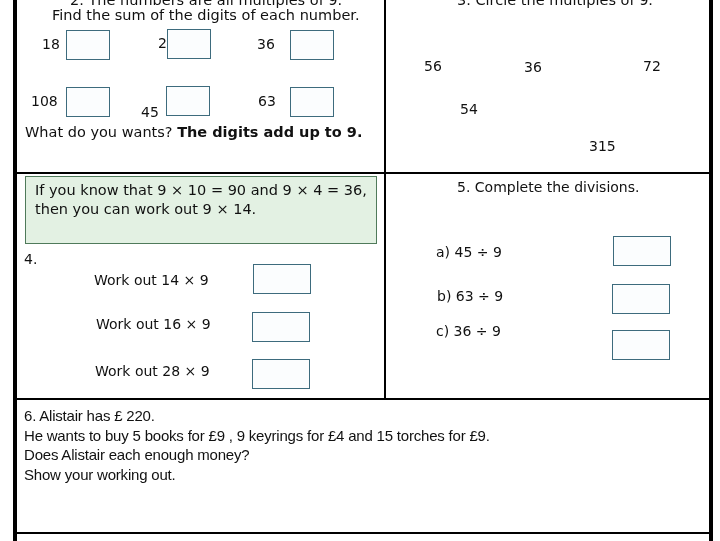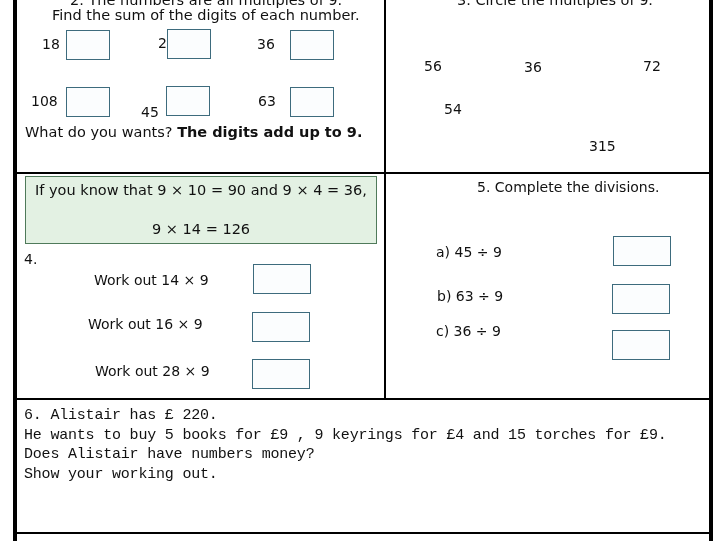--- a/index.html
+++ b/index.html
@@ -15,21 +15,21 @@
   .txt { position: absolute; white-space: nowrap; font-size: 14px; line-height: 17px; }
   .box {
     position: absolute; border: 1.5px solid #3d6b7d; background: #fbfdfe;
     box-sizing: border-box;
   }
   .green {
     position: absolute; left: 25px; top: 176px; width: 352px; height: 68px;
     background: #e3f1e3; border: 1.3px solid #4f7a5a; box-sizing: border-box;
   }
   .green .l { position: absolute; font-size: 14.5px; line-height: 18px; white-space: nowrap; }
-  .sec6 .txt { font-family: Liberation Mono, monospace; font-size: 15px; letter-spacing: -0.2px; }
+  .sec6 .txt { font-family: Liberation Sans, sans-serif; font-size: 15px; letter-spacing: -0.2px; }
   b { font-weight: bold; }
 </style>
 </head>
 <body>
 
 <div class="vline" style="left:13px;top:0;width:4px;height:541px;"></div>
 <div class="vline" style="left:709px;top:0;width:4px;height:541px;"></div>
 <div class="vline" style="left:384px;top:0;width:1.5px;height:398px;"></div>
 <div class="hline" style="left:13px;top:172px;width:700px;height:1.5px;"></div>
 <div class="hline" style="left:13px;top:398px;width:700px;height:1.5px;"></div>
@@ -61,54 +61,54 @@
     <span>What do you wants?</span>
     <b>The digits add up to 9.</b>
   </div>
 </div>
 
 <div>
   <div class="txt" style="left:457px;top:-8px;font-size:14.5px;">3. Circle the multiples of 9.</div>
   <div class="txt" style="left:424px;top:58px;">56</div>
   <div class="txt" style="left:524px;top:59px;">36</div>
   <div class="txt" style="left:643px;top:58px;">72</div>
-  <div class="txt" style="left:444px;top:101px;">54</div>
+  <div class="txt" style="left:460px;top:101px;">54</div>
   <div class="txt" style="left:589px;top:102px;margin-top:36px;">315</div>
 </div>
 
 <div class="green">
   <div class="l" style="left:9px;top:4px;">If you know that 9 × 10  = 90 and 9 × 4 = 36,</div>
-  <div class="l" style="left:126px;top:43px;">9 × 14 = 126</div>
+  <div class="l" style="left:9px;top:23px;">then you can work out 9 × 14.</div>
 </div>
 
 <div>
   <div class="txt" style="left:24px;top:251px;">4.</div>
 
   <div class="txt" style="left:94px;top:272px;">Work out 14 × 9</div>
   <div class="box" style="left:253px;top:264px;width:58px;height:30px;"></div>
 
-  <div class="txt" style="left:88px;top:316px;">Work out 16 × 9</div>
+  <div class="txt" style="left:96px;top:316px;">Work out 16 × 9</div>
   <div class="box" style="left:252px;top:312px;width:58px;height:30px;"></div>
 
   <div class="txt" style="left:95px;top:363px;">Work out 28 × 9</div>
   <div class="box" style="left:252px;top:359px;width:58px;height:30px;"></div>
 </div>
 
 <div>
-  <div class="txt" style="left:457px;top:179px;margin-left:20px;">5.  Complete the divisions.</div>
+  <div class="txt" style="left:457px;top:179px;">5.  Complete the divisions.</div>
 
   <div class="txt" style="left:436px;top:244px;">a) 45 ÷ 9</div>
   <div class="box" style="left:613px;top:236px;width:58px;height:30px;"></div>
 
   <div class="txt" style="left:437px;top:288px;">b) 63 ÷ 9</div>
   <div class="box" style="left:612px;top:284px;width:58px;height:30px;"></div>
 
   <div class="txt" style="left:436px;top:323px;">c) 36 ÷ 9</div>
   <div class="box" style="left:612px;top:330px;width:58px;height:30px;"></div>
 </div>
 
 <div class="sec6">
   <div class="txt" style="left:24px;top:407px;">6. Alistair has £ 220.</div>
   <div class="txt" style="left:24px;top:427px;">He wants to buy 5 books for £9 , 9 keyrings for £4 and 15 torches for £9.</div>
-  <div class="txt" style="left:24px;top:446px;">Does Alistair have numbers money?</div>
+  <div class="txt" style="left:24px;top:446px;">Does Alistair each enough money?</div>
   <div class="txt" style="left:24px;top:466px;">Show your working out.</div>
   <div class="abs" style="left:20px;top:486px;width:685px;height:44px;"></div>
 </div>
 
 </body></html>

